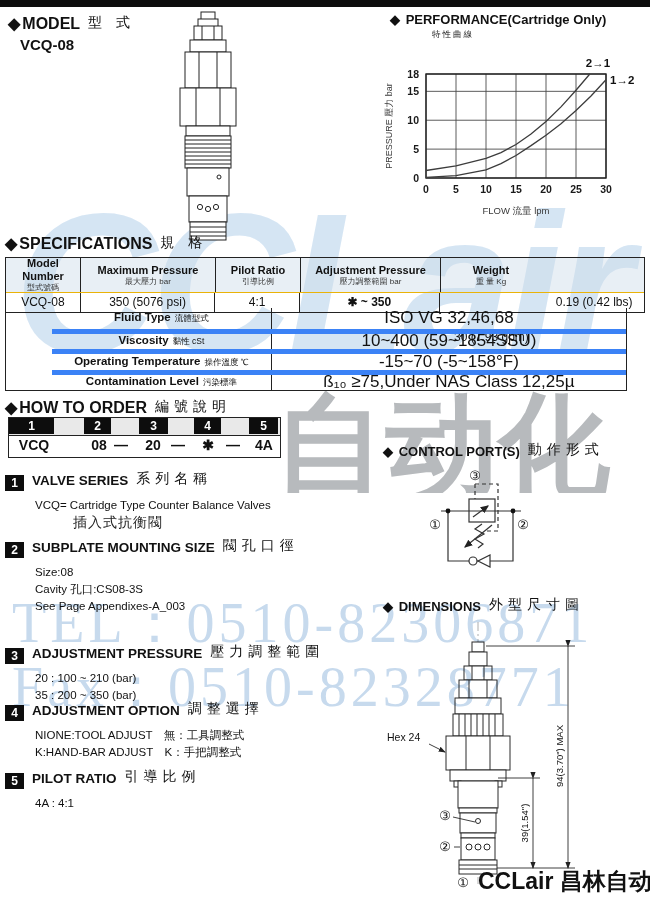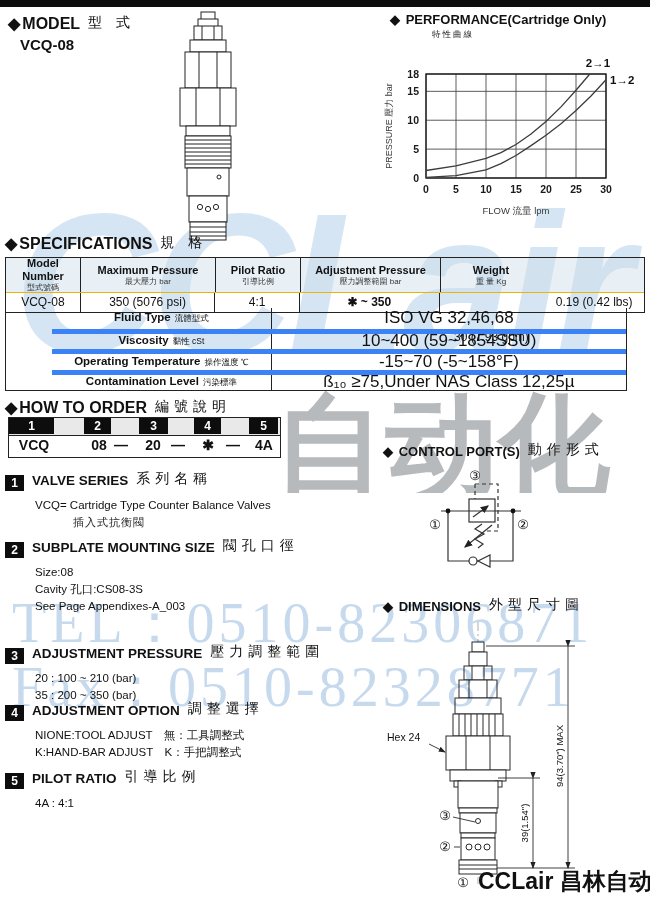--- a/index.html
+++ b/index.html
@@ -40,21 +40,21 @@
   
   #order-box{left:8px;top:417px;width:273px;height:41px;border:1.5px solid #222;box-sizing:border-box;z-index:2;background:#fff;}
   #order-strip{position:absolute;left:0;top:0;width:100%;height:17px;background:#e9e9e9;border-bottom:1px solid #222;}
   .ob{position:absolute;top:0;height:16px;background:#0d0d0d;color:#fff;font-weight:bold;font-size:12px;text-align:center;line-height:16px;}
   .ov{position:absolute;top:19px;font-size:14px;font-weight:bold;transform:translateX(-50%);white-space:nowrap;}
   
   .sec{z-index:2;}
   .numbox{display:inline-block;width:19px;height:16px;background:#0d0d0d;color:#fff;text-align:center;font-weight:bold;font-size:12px;line-height:16px;margin-right:8px;vertical-align:-2px;}
   .sec-title{font-weight:bold;font-size:13.5px;}
   .sec-body{margin:6px 0 0 30px;font-size:11.5px;line-height:17px;}
-  .sec-body .zh-line{font-size:11px;letter-spacing:1px;color:#222;}
+  .sec-body .zh-line{font-size:14px;letter-spacing:1px;color:#222;}
   .ind{margin-left:18px;}
   
   svg{overflow:visible;}
   .art{z-index:2;}
   #logo-bottom{left:478px;top:866px;font-size:23px;font-weight:bold;z-index:4;white-space:nowrap;}
 </style>
 </head>
 <body>
 
 <div class="abs" id="wm-brand">CCLair</div>

